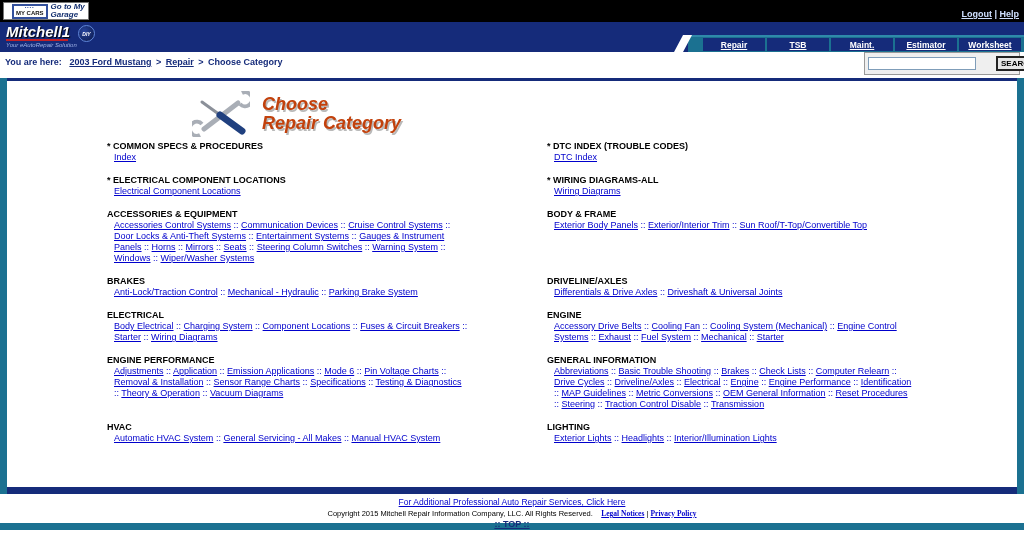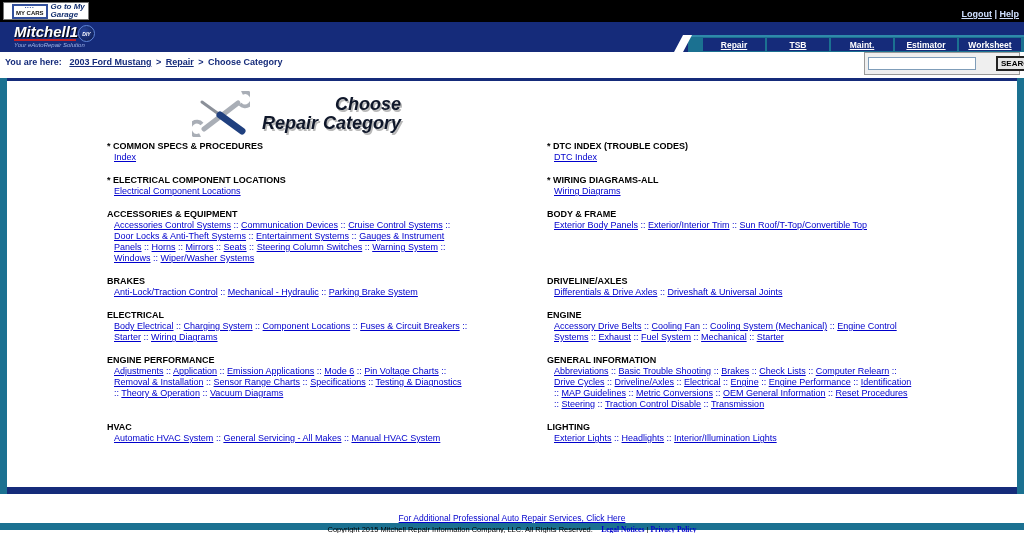--- a/index.html
+++ b/index.html
@@ -14,21 +14,21 @@
   .plate .plate-top { display:block; font-size:4px; color:#33509c; letter-spacing:1px; line-height:4px; }
   .garage-label { font-style:italic; font-weight:bold; color:#15306f; font-size:8px; line-height:8px; margin-left:3px; text-align:left; }
   .top-right { text-align:right; padding:3px 5px 0 0; }
   .top-links { font-size:9px; font-weight:bold; }
   .top-links a { color:#cfe0ff; text-decoration:underline; }
   .top-links .tdiv { color:#cfe0ff; }
   .version { color:#bbb; font-size:7px; margin-top:1px; }
 
   
   .logobar { position:relative; height:30px; background:#152b7a; }
-  .brand { position:absolute; left:14px; top:2px; }
+  .brand { position:absolute; left:6px; top:2px; }
   .brand-name { color:#fff; font-weight:bold; font-style:italic; font-size:15px; line-height:15px; letter-spacing:0; text-shadow:1px 1px 1px #000; }
   .brand-underline { height:2px; width:62px; background:#c22027; margin-top:0; }
   .brand-tagline { color:#9fb2e6; font-size:6px; font-style:italic; margin-top:1px; }
   .diy-badge { position:absolute; left:78px; top:3px; width:17px; height:17px; border-radius:50%;
                background:radial-gradient(circle at 35% 35%, #27449c, #0a1747); border:1px solid #5f86d8;
                color:#fff; font-size:5px; font-weight:bold; font-style:italic; display:flex; align-items:center; justify-content:center; }
 
   
   .tabstrip { position:absolute; right:0; bottom:0; width:336px; height:17px; background:#1b7191; border-top:2px solid #2f89aa; display:flex; align-items:center; padding:0 2px 0 14px; }
   .tab-slash { position:absolute; left:-10px; top:-2px; width:9px; height:19px; background:#fff; transform:skewX(-28deg); }
@@ -41,33 +41,33 @@
   .crumb-sep { padding:0 2px; }
   .search-panel { position:absolute; right:4px; top:0px; width:156px; background:#efefef; border:1px solid #999; padding:3px; display:flex; gap:20px; align-items:center; }
   .search-input { width:108px; height:13px; border:1px solid #7f9db9; font-size:9px; padding:0 2px; }
   .search-btn { height:15px; background:#e6e6e6; border:2px solid #222; font-size:8px; font-weight:bold; line-height:9px; padding:0 3px; cursor:pointer; }
 
   
   .frame { background:#1b7191; padding:0 7px; margin-top:6px; }
   .mainbox { background:#fff; border-top:3px solid #152b7a; height:409px; overflow:hidden; }
 
   .hero { display:flex; align-items:center; gap:12px; padding:10px 0 4px 185px; }
-  .hero-title { font-weight:bold; font-style:italic; font-size:18px; line-height:19px; color:#0f172a; text-shadow:1.5px 1.5px 0 #b9b9b9;text-align:right; }
+  .hero-title { font-weight:bold; font-style:italic; font-size:18px; line-height:19px; color:#c2410c; text-shadow:1.5px 1.5px 0 #b9b9b9; }
   .cat-wrap { padding:0 105px 0 100px; }
   table.cats { width:100%; border-collapse:collapse; table-layout:fixed; }
   td.cat-cell { vertical-align:top; padding:0 0 12px 0; }
   td.cat-cell.left { width:440px; padding-right:78px; }
   .cat-title { font-size:9px; font-weight:bold; color:#000; line-height:11px; }
   .cat-links { font-size:9px; line-height:11px;padding-left:7px; }
   .cat-links a { color:#0000cc; text-decoration:underline; }
   .cat-links .sep { color:#0000cc; }
 
   
   .footbar-navy { background:#152b7a; height:7px; }
-  .footer { background:#fff; text-align:center; padding-top:19px; height:29px; }
+  .footer { background:#fff; text-align:center; padding-top:3px; height:29px; }
   .foot-link { font-size:8.5px; }
   .foot-link a { color:#0000cc; text-decoration:underline; }
   .foot-copy { font-size:7.5px; color:#000; margin-top:2px; }
   .foot-copy a { color:#0000cc; text-decoration:underline; font-weight:bold;font-family:Liberation Serif, serif; }
   .foot-top { font-size:9px; font-weight:bold; margin-top:1px; }
   .foot-top a { color:#152b7a; text-decoration:underline;margin-top:43px; }
   .bottomband { background:#1b7191; height:7px; }
 </style>
 </head>
 <body>

